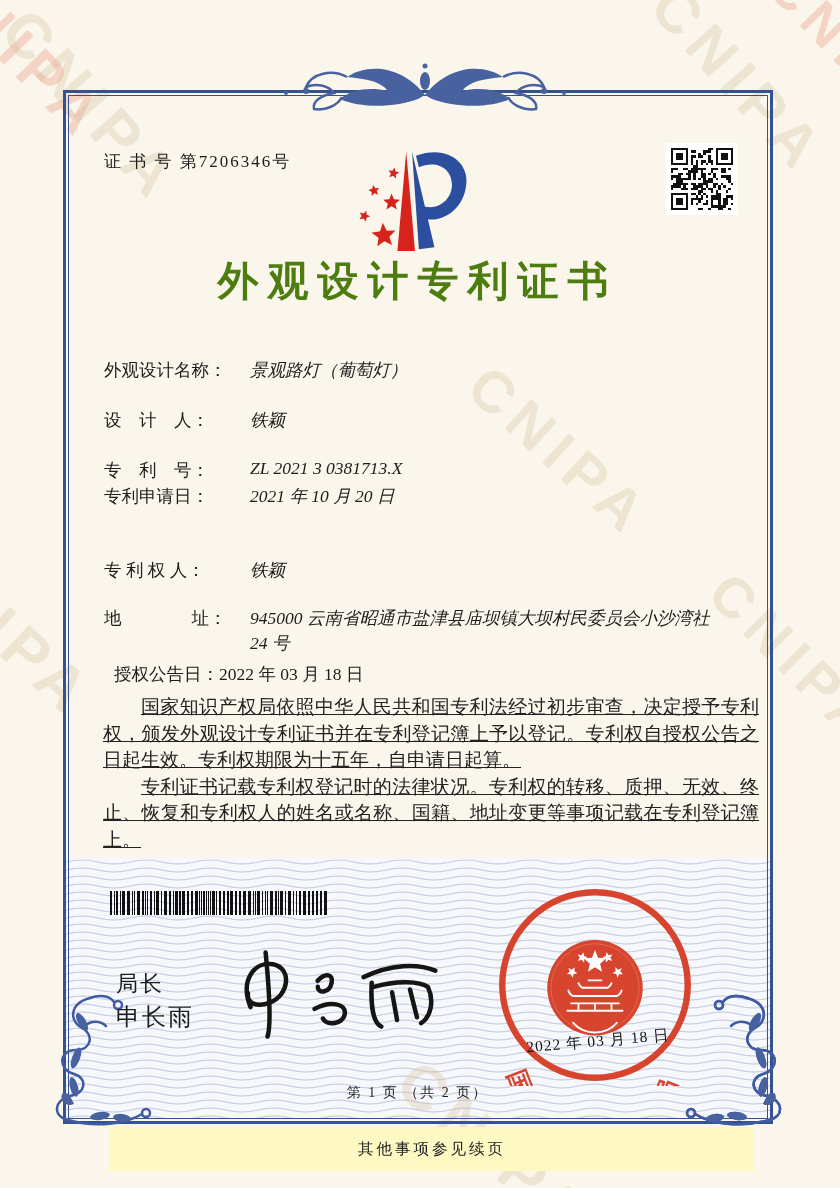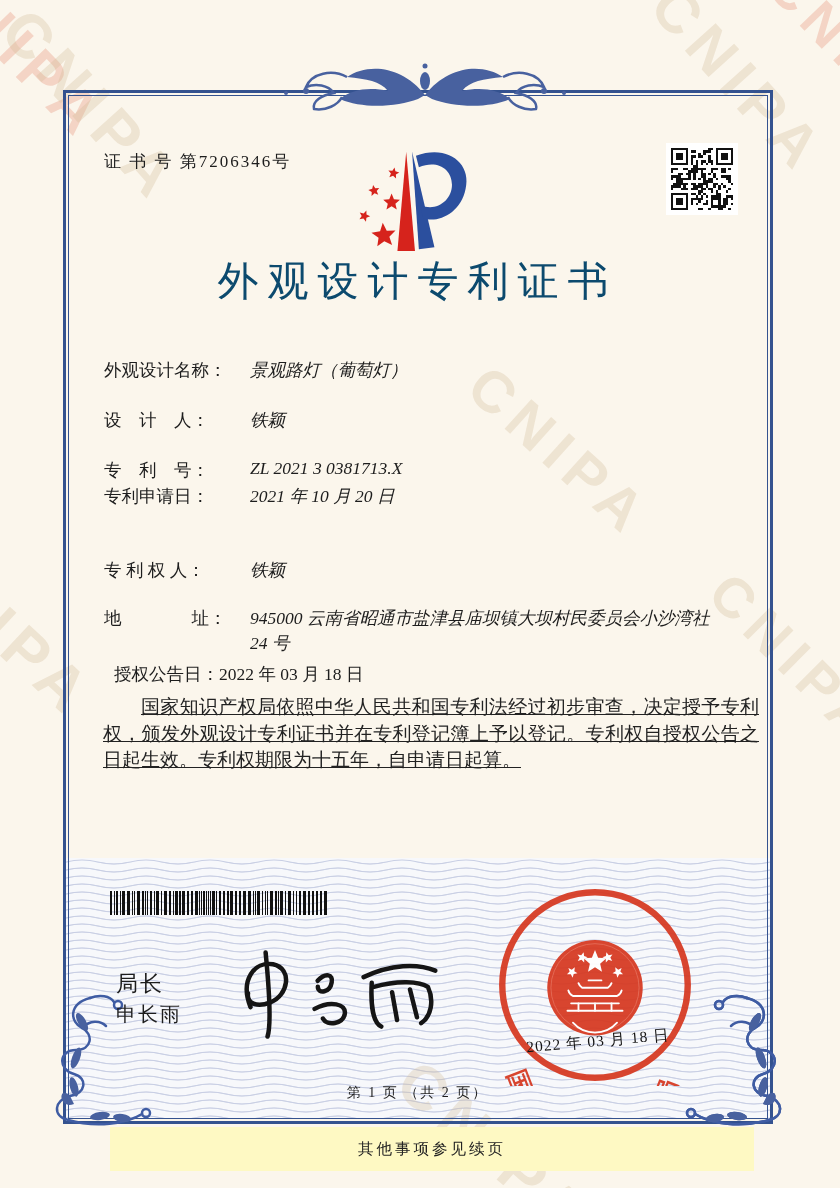--- a/index.html
+++ b/index.html
@@ -16,35 +16,35 @@
   .frame{position:absolute;left:63px;top:90px;width:704px;height:1028px;
          border:3px solid #34528f;z-index:2;pointer-events:none;}
   .frame-inner{position:absolute;inset:2px;border:1px solid #34528f;}
   .orn{position:absolute;z-index:2;pointer-events:none;}
   
   .certno{position:absolute;left:104px;top:150px;font-size:17px;letter-spacing:2px;z-index:3;}
   .logo{position:absolute;left:350px;top:142px;z-index:3;}
   .qr{position:absolute;left:666px;top:143px;width:62px;height:62px;background:#fff;
       padding:5px;z-index:3;}
   .title{position:absolute;left:65px;top:254px;width:705px;text-align:center;
-         font-size:41px;font-weight:normal;letter-spacing:9px;color:#0c4a6e;z-index:3;}
+         font-size:41px;font-weight:bold;letter-spacing:9px;color:#4d7c0f;z-index:3;}
   .rows{position:absolute;left:104px;top:0;width:660px;z-index:3;font-size:17.5px;}
   .row{position:absolute;left:0;}
   .lab{display:inline-block;width:146px;vertical-align:top;}
   .val{display:inline-block;vertical-align:top;font-style:italic;}
   .r0{top:358px}.r1{top:408px}.r2{top:458px}.r3{top:484px}.r4{top:558px}
   .r5{top:606px}.r5 .val{width:465px;line-height:25px;}
   .grant{position:absolute;left:114px;top:662px;width:660px;z-index:3;font-size:17.5px;}
   .grant .right{position:absolute;left:326px;top:0;}
   .paras{position:absolute;left:103px;top:694px;width:656px;z-index:3;
          font-size:19px;line-height:26.5px;text-align:justify;color:#222;text-decoration:underline;}
   .paras p{margin:0;text-indent:2em;}
   .barcode{position:absolute;left:110px;top:891px;z-index:3;}
   .director{position:absolute;left:116px;top:969px;font-size:22px;z-index:3;letter-spacing:2px;}
-  .director-name{position:absolute;left:116px;top:1001px;font-size:20px;z-index:3;letter-spacing:2px;}
+  .director-name{position:absolute;left:116px;top:1001px;font-size:24px;z-index:3;letter-spacing:2px;}
   .sig{position:absolute;left:222px;top:942px;z-index:3;transform:rotate(-2deg);}
   .seal{position:absolute;left:494px;top:884px;width:202px;height:202px;z-index:4;opacity:.93;}
   .seal-date{position:absolute;left:512px;top:1031px;width:172px;text-align:center;z-index:5;
              font-size:15.5px;letter-spacing:1px;color:#141414;transform:rotate(-5deg);}
   .pagefoot{position:absolute;left:65px;top:1084px;width:705px;text-align:center;
             font-size:14px;letter-spacing:2px;z-index:3;}
   .note-strip{position:absolute;left:98px;top:1127px;width:644px;height:44px;background:#fef9c3;
               z-index:3;display:flex;align-items:center;justify-content:center;margin-left:12px;}
   .note{font-size:15.5px;letter-spacing:3px;color:#222;}
 </style>
@@ -454,20 +454,21 @@
   <div class="row r4"><span class="lab">专 利 权 人：</span><span class="val">铁颖</span></div>
   <div class="row r5"><span class="lab">地　　　　址：</span><span class="val">945000 云南省昭通市盐津县庙坝镇大坝村民委员会小沙湾社 24 号</span></div>
 </div>
 
 <div class="grant">
   <span>授权公告日：</span><span>2022 年 03 月 18 日</span>
 </div>
 
 <div class="paras">
   <p>国家知识产权局依照中华人民共和国专利法经过初步审查，决定授予专利权，颁发外观设计专利证书并在专利登记簿上予以登记。专利权自授权公告之日起生效。专利权期限为十五年，自申请日起算。</p>
+  <p>专利证书记载专利权登记时的法律状况。专利权的转移、质押、无效、终止、恢复和专利权人的姓名或名称、国籍、地址变更等事项记载在专利登记簿上。</p>
 </div>
 
 <svg class="barcode" id="barcode" width="220" height="24" viewBox="0 0 220 24" preserveAspectRatio="none">
     <rect x="0" y="0" width="2" height="24" fill="#111"></rect>
     <rect x="4" y="0" width="1" height="24" fill="#111"></rect>
     <rect x="6" y="0" width="2" height="24" fill="#111"></rect>
     <rect x="10" y="0" width="1" height="24" fill="#111"></rect>
     <rect x="12" y="0" width="3" height="24" fill="#111"></rect>
     <rect x="17" y="0" width="3" height="24" fill="#111"></rect>
     <rect x="22" y="0" width="1" height="24" fill="#111"></rect>

